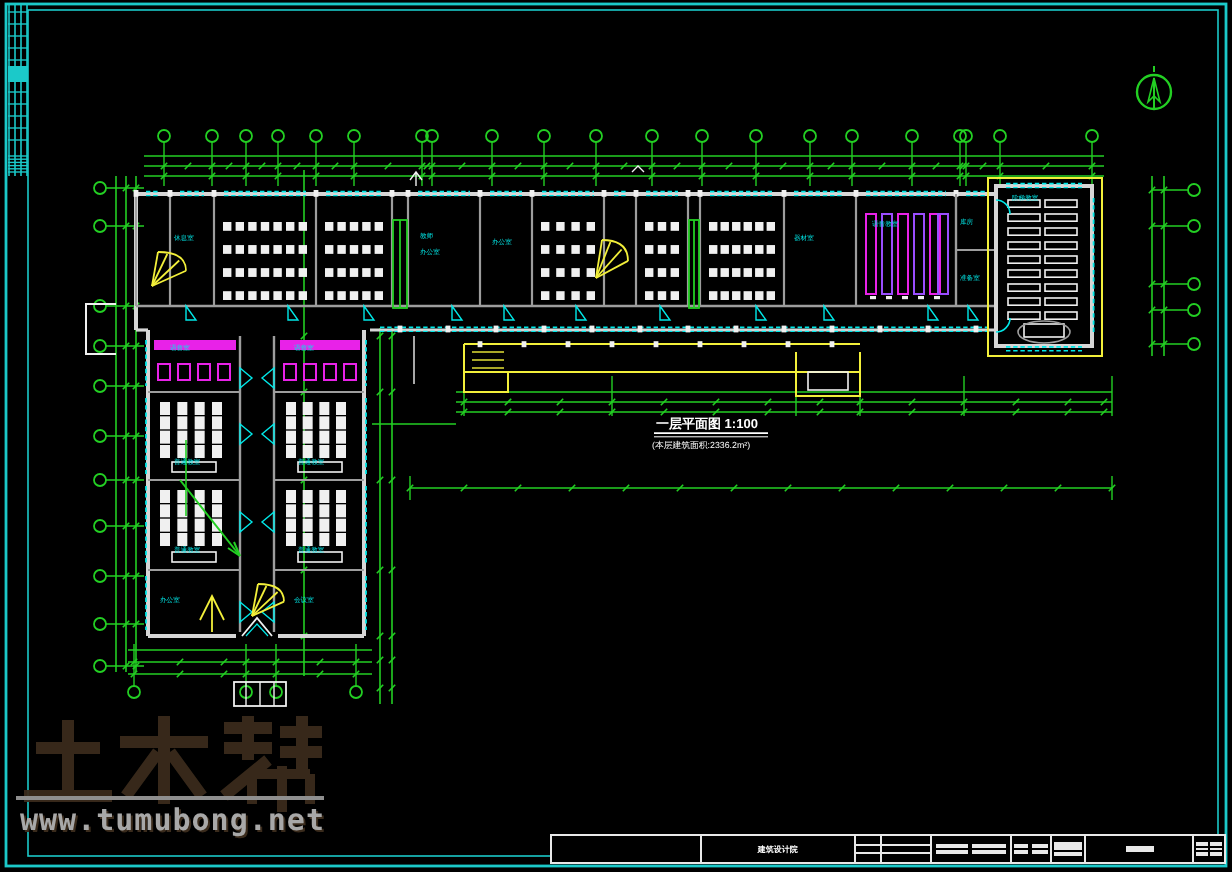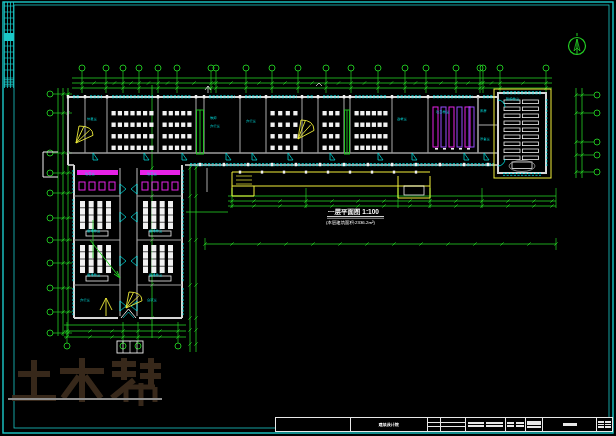--- a/index.html
+++ b/index.html
@@ -755,20 +755,21 @@
         <path d="M34 360 V398 M18 374 H50 M12 398 H56"></path>
 
         <path d="M60 371 H104 M82 358 V402 M79 376 L63 398 M85 376 L101 398"></path>
 
         <path d="M112 364 H136 M112 374 H136 M124 358 V380 M134 380 L112 398 M140 366 H161 M151 358 V386 M140 376 H161"></path>
         <path d="M126 387 H155 M126 387 V402 M155 387 V402 M141 383 V406" stroke-width="5"></path>
       </g>
     </svg>
   </div>
   <div id="wm-line"></div>
+  <div id="wm-url">www.tumubong.net</div>
 
   <div id="title-block" style="left: 275px; top: 417px; width: 338px; height: 15px;">
       <div class="tb-cell" style="width: 75px;"></div>
       <div class="tb-cell" style="width: 78px;">
         <span class="tb-text">建筑设计院</span>
       </div>
       <div class="tb-cell" style="width: 13px;">
         <div class="tb-rows3">
           <div></div>
           <div></div>

